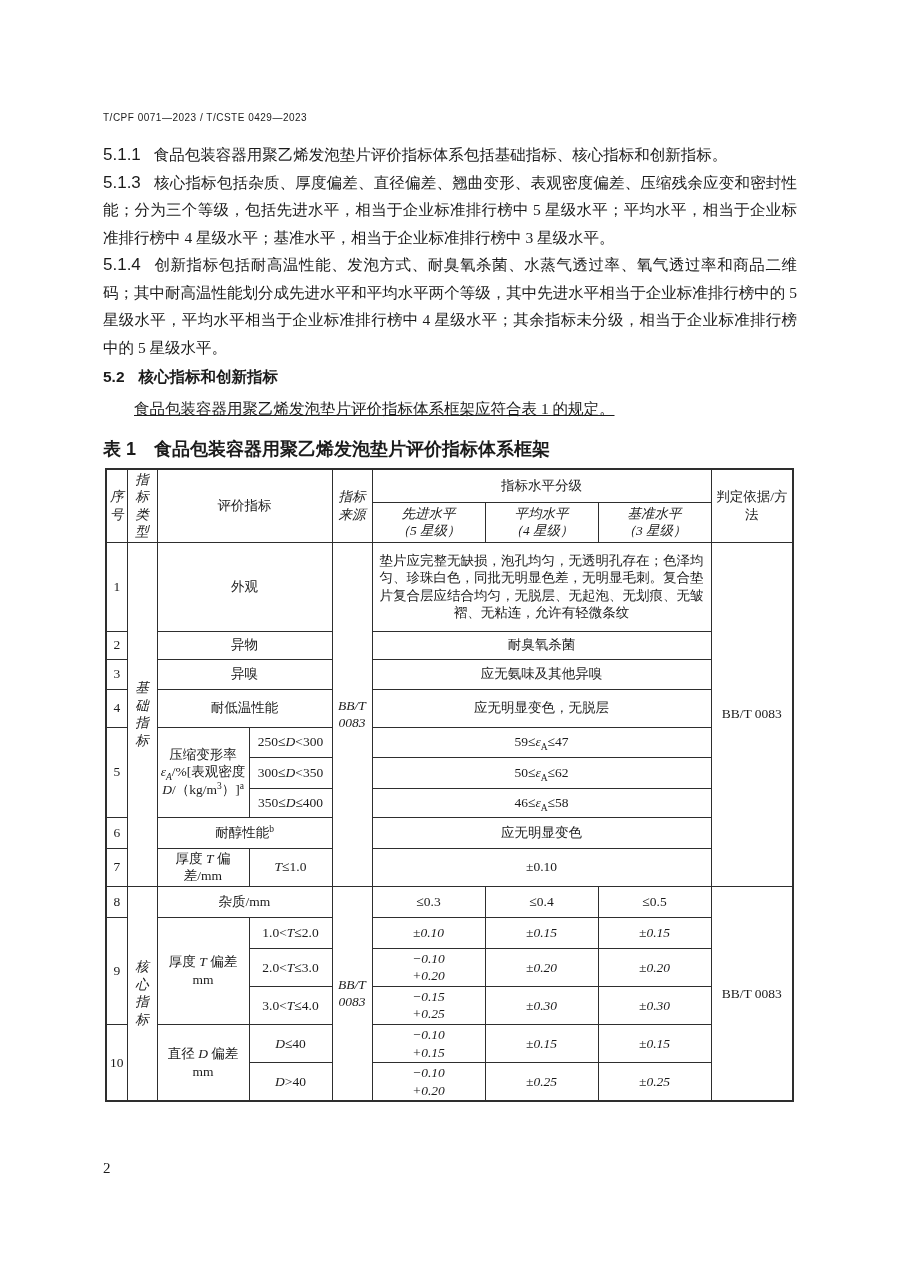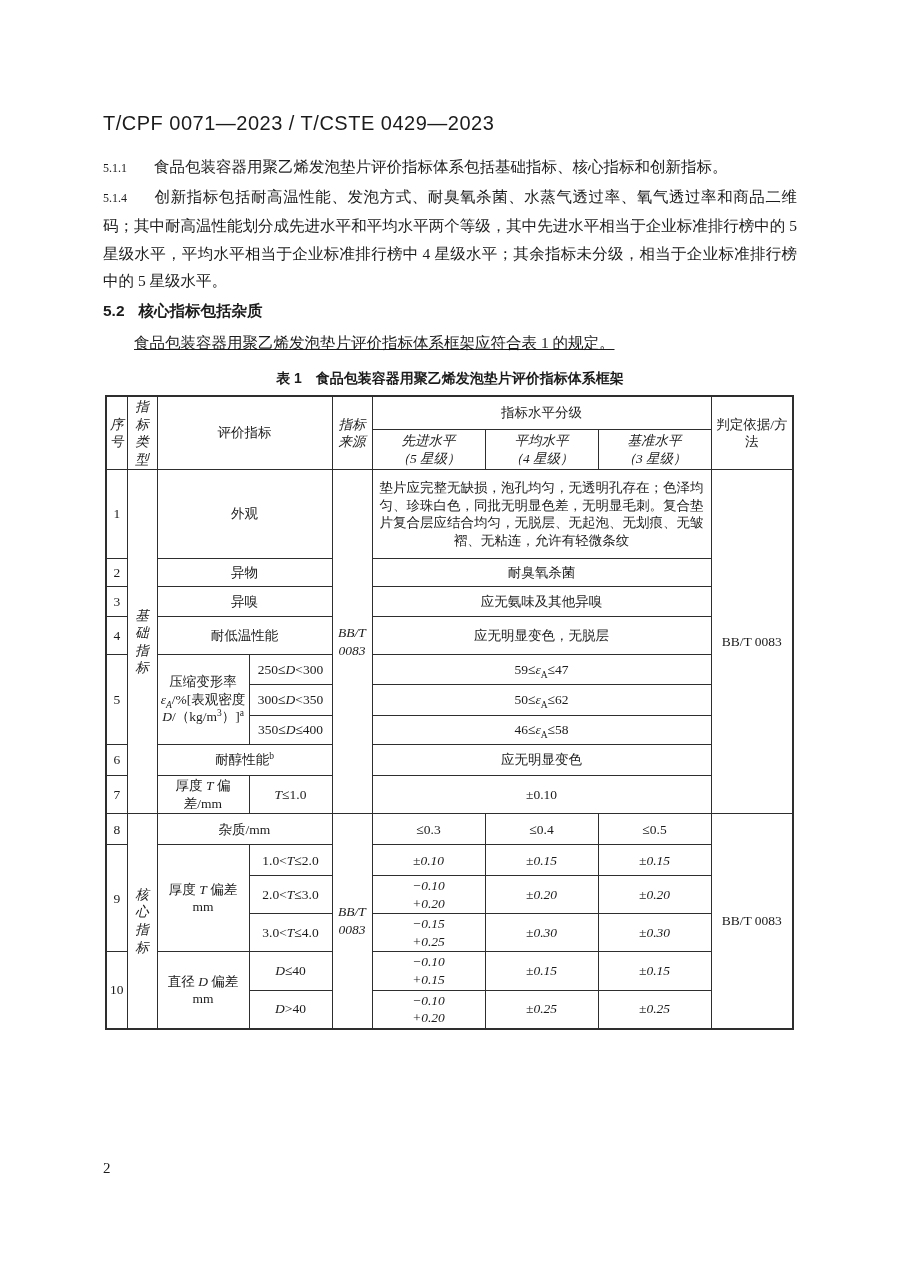--- a/index.html
+++ b/index.html
@@ -4,37 +4,37 @@
 <style>
   * { margin:0; padding:0; box-sizing:border-box; }
   html,body { background:#ffffff; }
   body {
     width:900px; height:1274px; position:relative; overflow:hidden;
     color:#1b1b1b; font-family:"Liberation Serif", serif;
   }
   .content { position:absolute; left:103px; top:112px; width:694px; }
 
   .doc-header {
-    font-family:"Liberation Sans", sans-serif; font-size:20px;
+    font-family:"Liberation Sans", sans-serif; font-size:10px;
     letter-spacing:0.5px; margin-bottom:18px;
   }
 
   .h { font-family:"Liberation Sans", sans-serif; font-size:15.5px; font-weight:bold; }
   .h .hnum { margin-right:14px; }
   .h5  { margin:0 0 16px 0; }
   .h51 { margin:0 0 9px 0; }
   .h52 { margin:6px 0 7px 0; }
 
   .clause { font-size:15.5px; line-height:27.5px; text-align:justify; }
-  .clause .cnum { font-family:Liberation Serif, serif; font-size:12px; margin-right:27px; }
+  .clause .cnum { font-family:Liberation Sans, sans-serif; font-size:17px; margin-right:13px; }
   .indent { text-indent:2em;text-decoration:underline; }
 
   .table-title {
-    text-align:center; font-family:"Liberation Sans", sans-serif;
-    font-size:14px; font-weight:bold; margin:14px 0 7px 0;
+    text-align:left; font-family:"Liberation Sans", sans-serif;
+    font-size:18px; font-weight:bold; margin:14px 0 7px 0;
   }
 
   table.t1 {
     border-collapse:collapse; table-layout:fixed; width:687px; margin-left:2px;
     font-family:"Liberation Serif", serif; border:2px solid #2e2e2e;
   }
   .t1 th, .t1 td {
     border:1px solid #2e2e2e; text-align:center; vertical-align:middle;
     font-weight:normal; font-size:13.5px; line-height:1.3; padding:1px 2px;
     overflow:hidden;
@@ -53,25 +53,28 @@
 <div class="content">
 
   <div class="doc-header">T/CPF 0071—2023 / T/CSTE 0429—2023</div>
 
 
 
   <p class="clause">
     <span class="cnum">5.1.1</span><span>食品包装容器用聚乙烯发泡垫片评价指标体系包括基础指标、核心指标和创新指标。</span>
   </p>
   <p class="clause">
+    <span class="cnum">5.1.3</span><span>核心指标包括杂质、厚度偏差、直径偏差、翘曲变形、表观密度偏差、压缩残余应变和密封性能；分为三个等级，包括先进水平，相当于企业标准排行榜中 5 星级水平；平均水平，相当于企业标准排行榜中 4 星级水平；基准水平，相当于企业标准排行榜中 3 星级水平。</span>
+  </p>
+  <p class="clause">
     <span class="cnum">5.1.4</span><span>创新指标包括耐高温性能、发泡方式、耐臭氧杀菌、水蒸气透过率、氧气透过率和商品二维码；其中耐高温性能划分成先进水平和平均水平两个等级，其中先进水平相当于企业标准排行榜中的 5 星级水平，平均水平相当于企业标准排行榜中 4 星级水平；其余指标未分级，相当于企业标准排行榜中的 5 星级水平。</span>
   </p>
 
   <div class="h h52">
-    <span class="hnum">5.2</span><span>核心指标包括杂质</span>
+    <span class="hnum">5.2</span><span>核心指标和创新指标</span>
   </div>
 
   <p class="clause indent">食品包装容器用聚乙烯发泡垫片评价指标体系框架应符合表 1 的规定。</p>
 
   <div class="table-title">表 1　食品包装容器用聚乙烯发泡垫片评价指标体系框架</div>
 
   <table class="t1">
     <colgroup>
       <col style="width:21px">
         <col style="width:30px">

